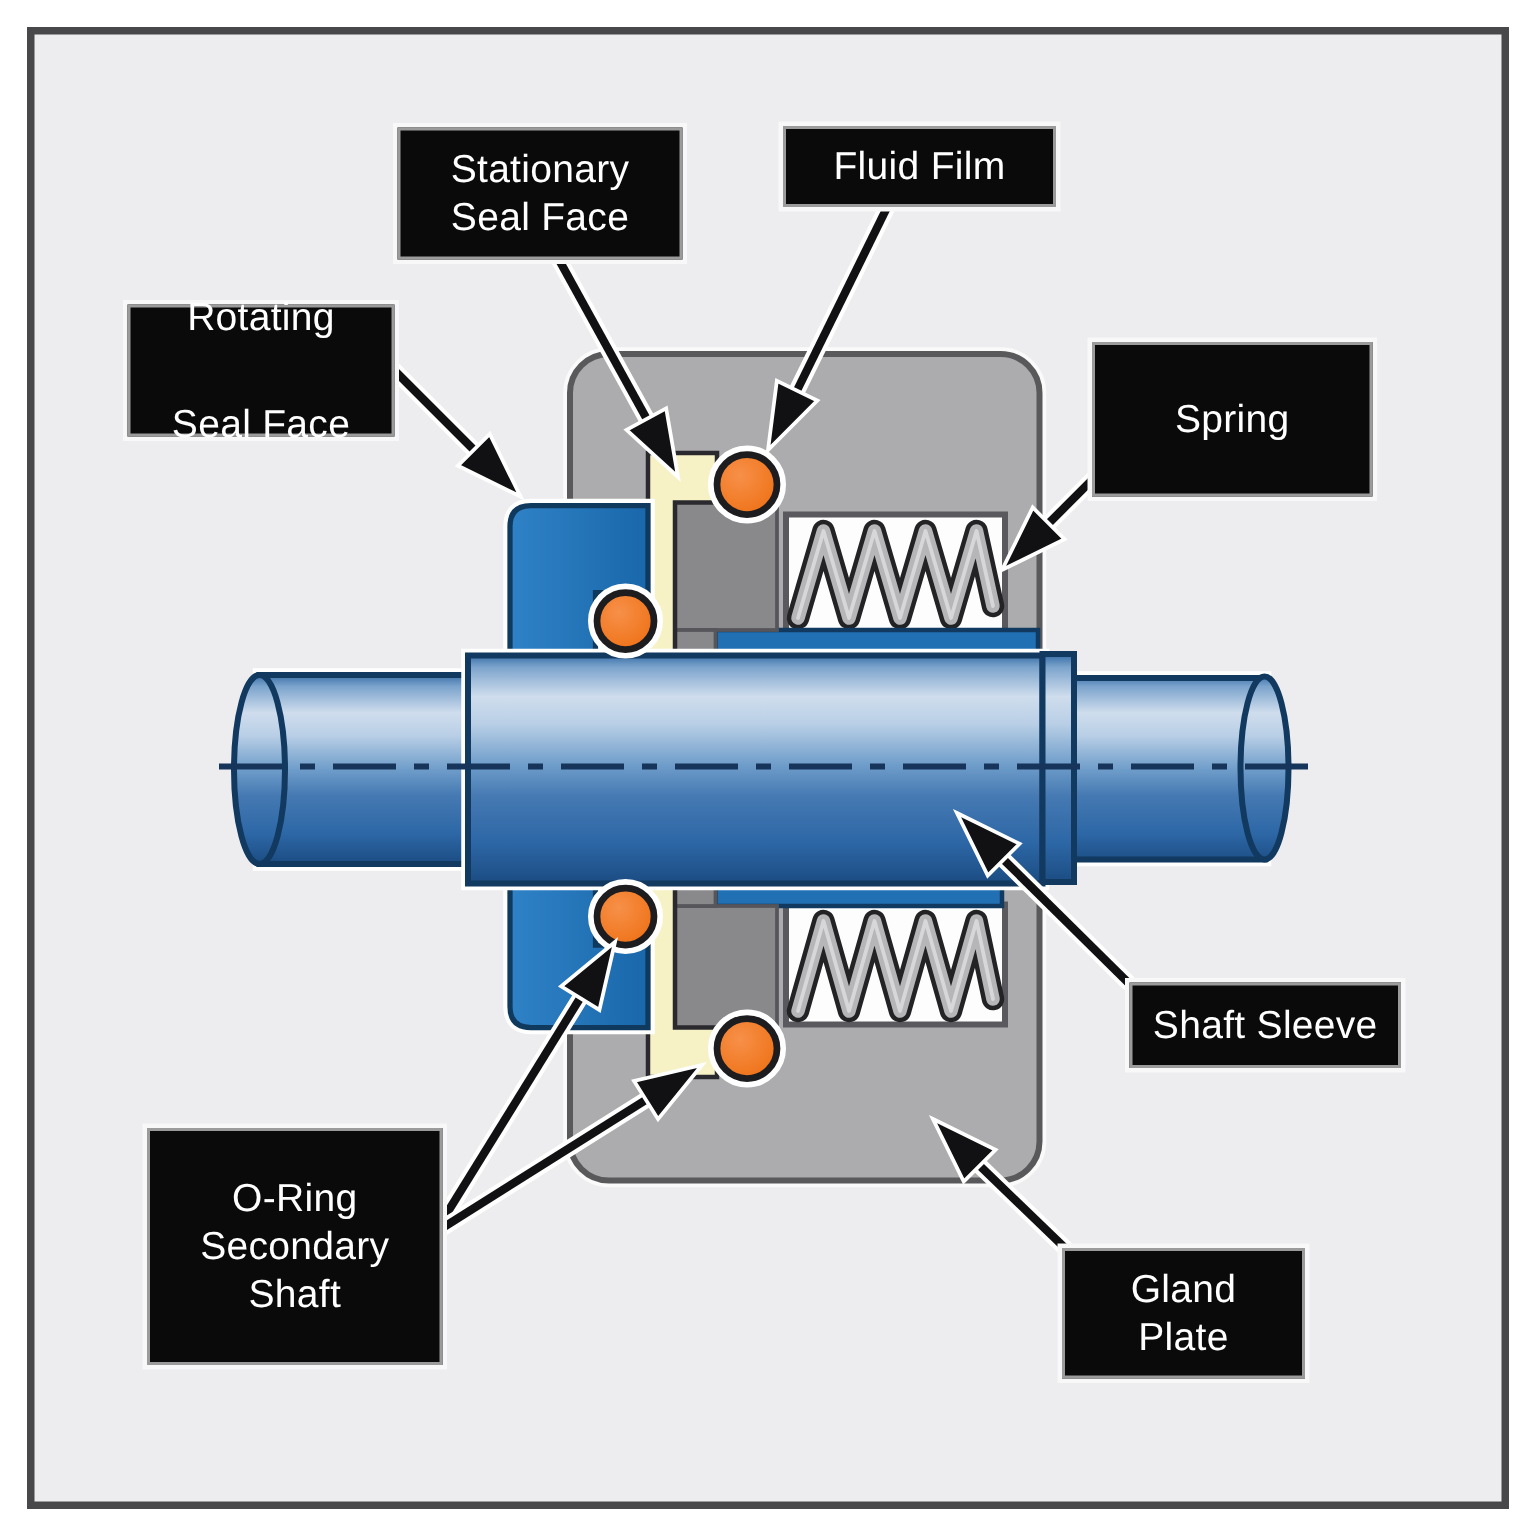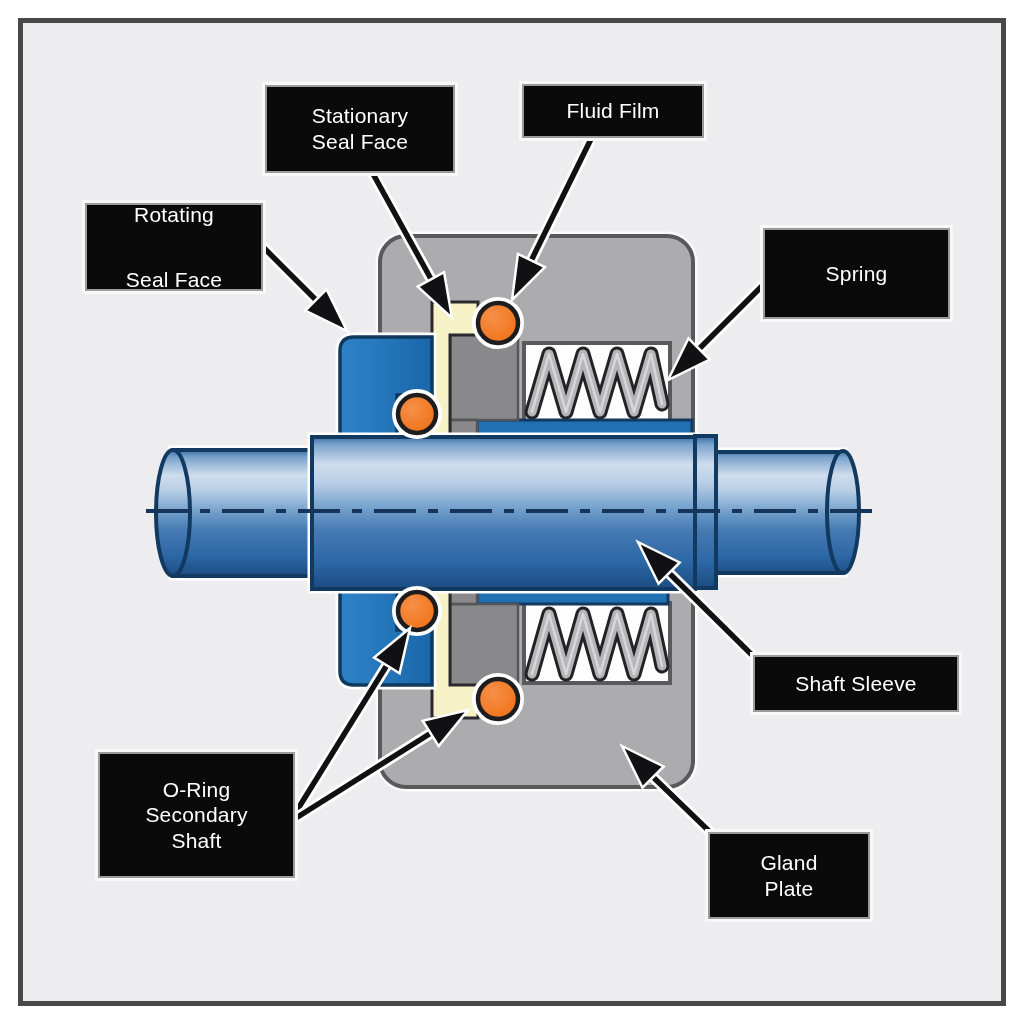--- a/index.html
+++ b/index.html
@@ -8,31 +8,31 @@
     background:#ffffff;font-family:"Liberation Sans",sans-serif;
   }
   .frame{
     position:absolute;left:18px;top:18px;width:988px;height:988px;
     border:5px solid #48484b;background:#ededef;box-sizing:border-box;
   }
   svg.diagram{position:absolute;left:0;top:0;}
   .label{
     position:absolute;background:#0a0a0a;color:#ffffff;
     display:flex;flex-direction:column;align-items:center;justify-content:center;
-    text-align:center;font-size:21px;line-height:1.22;letter-spacing:.2px;
+    text-align:center;font-size:26px;line-height:1.22;letter-spacing:.2px;
     border:2px solid #9b9b9b;box-shadow:0 0 0 3px #f8f8f9;box-sizing:border-box;
     z-index:5;
   }
   .label span{display:block;}
   #lbl-stationary{left:265px;top:85px;width:190px;height:88px;}
   #lbl-fluid{left:522px;top:84px;width:182px;height:54px;justify-content:center;}
   #lbl-rotating{left:85px;top:203px;width:178px;height:88px;gap:39px;}
-  #lbl-spring{left:763px;top:228px;width:187px;height:91px;}
-  #lbl-sleeve{left:753px;top:655px;width:206px;height:57px;}
-  #lbl-oring{left:98px;top:752px;width:197px;height:126px;}
+  #lbl-spring{left:728px;top:228px;width:187px;height:103px;}
+  #lbl-sleeve{left:753px;top:655px;width:181px;height:57px;}
+  #lbl-oring{left:98px;top:752px;width:197px;height:158px;}
   #lbl-gland{left:708px;top:832px;width:162px;height:87px;}
 </style>
 </head>
 <body>
 
 <div class="frame"></div>
 
 <svg class="diagram" width="1024" height="1024" viewBox="0 0 1024 1024">
   <defs>
     <linearGradient id="gradSleeve" gradientUnits="userSpaceOnUse" x1="0" y1="437" x2="0" y2="589">

